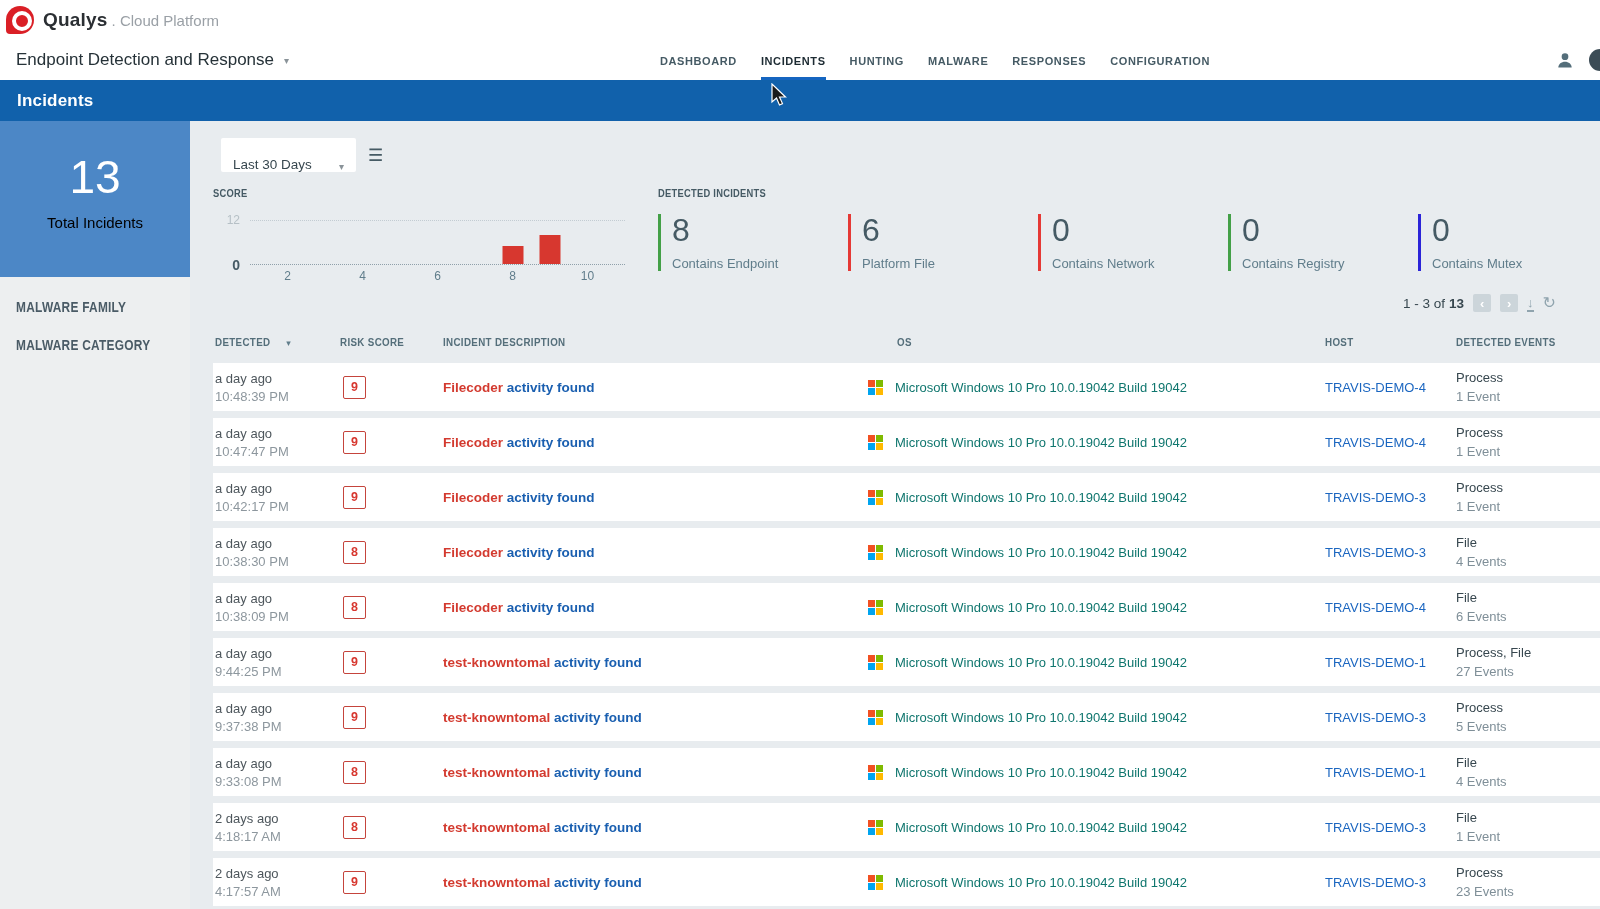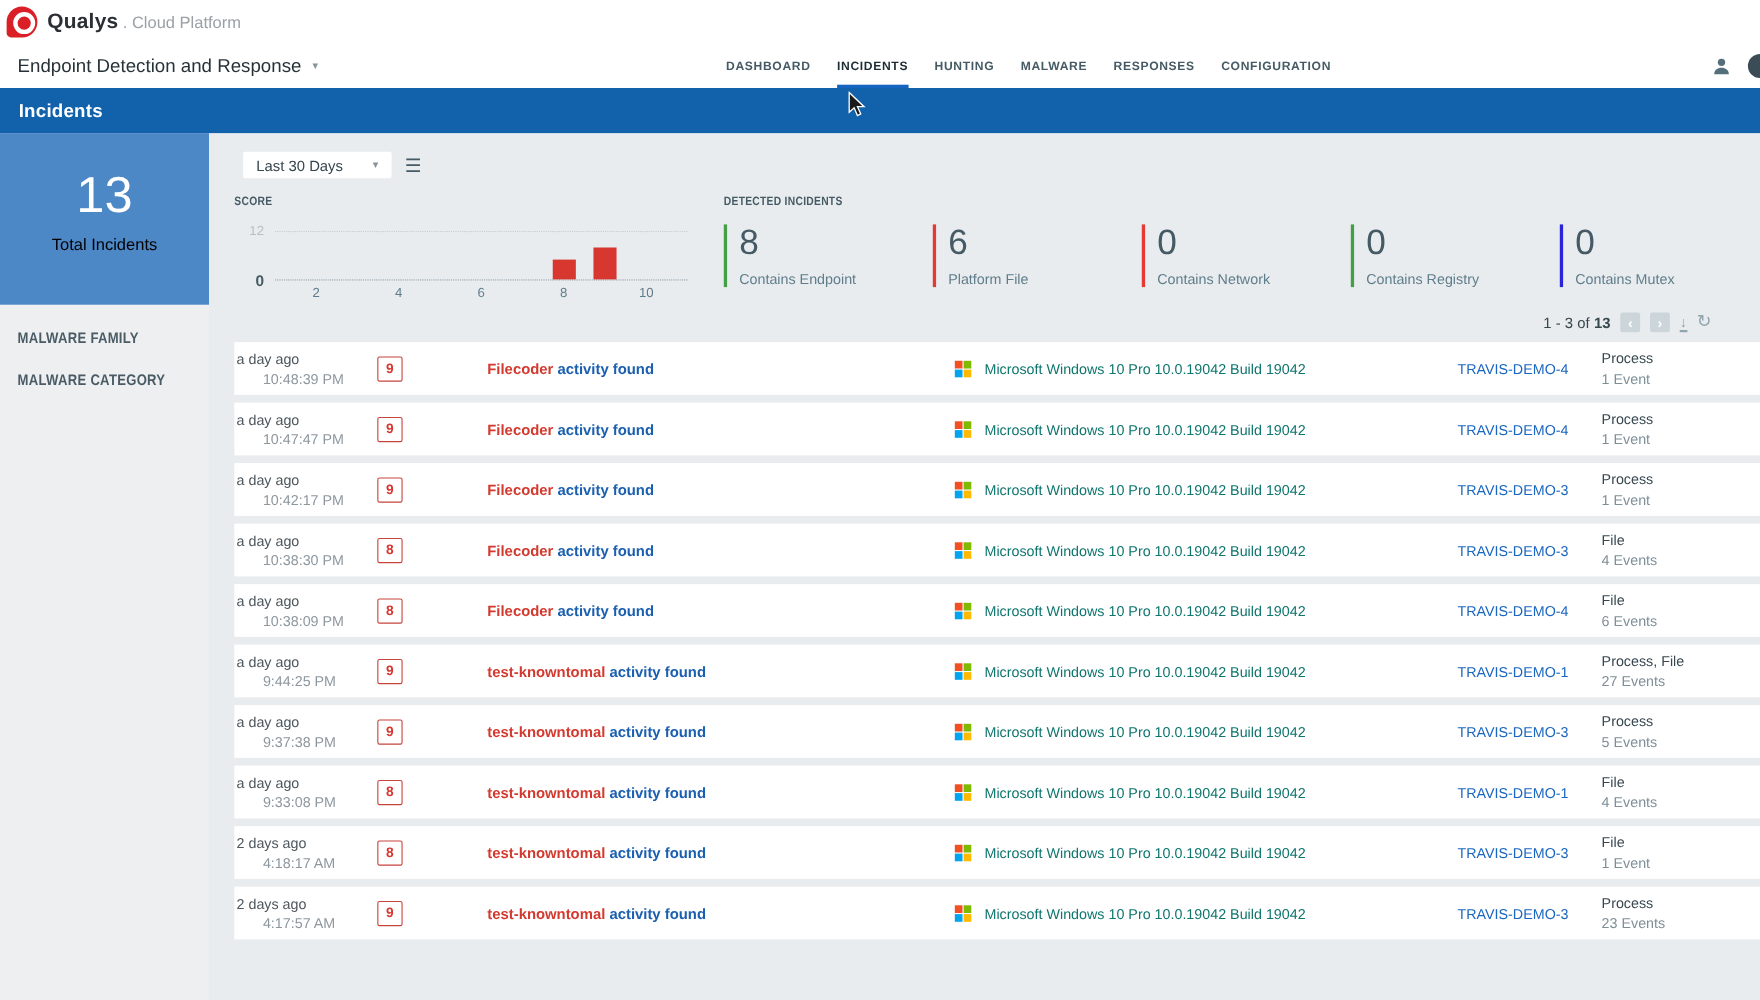--- a/index.html
+++ b/index.html
@@ -37,21 +37,21 @@
   .side-title { margin-top:22px; margin-bottom:7px; font-size:14px; color:#4a5b66;text-decoration:underline; }
 
   .main { flex:1; padding-left:23px; position:relative; overflow:hidden; }
 
   
   .toolbar { margin-top:17px; display:flex; align-items:center; }
   .searchbox { width:1200px; height:34px; background:#fff; border-radius:2px; display:flex; align-items:center; padding:0 12px; }
   .searchbox input { flex:1; border:none; outline:none; font-size:14px; color:#555; background:transparent; margin-left:10px; font-family:"Liberation Sans",sans-serif; }
   .searchbox input::placeholder { color:#9fa6ad; }
   .help-circle { width:18px; height:18px; border-radius:50%; background:#b6c0c6; color:#fff; font-size:12px; font-weight:700; display:flex; align-items:center; justify-content:center; flex:0 0 auto; }
-  .daterange { margin-left:8px; width:135px; height:24px; background:#fff; border-radius:2px; display:flex; align-items:center; justify-content:space-between; padding:0 12px; font-size:13.5px; color:#37474f; cursor:pointer; }
+  .daterange { margin-left:8px; width:135px; height:34px; background:#fff; border-radius:2px; display:flex; align-items:flex-end; justify-content:space-between; padding:0 12px; font-size:13.5px; color:#37474f; cursor:pointer; }
   .menu-icon { margin-left:12px; color:#455a64; font-size:17px; line-height:1; }
 
   
   .charts-row { margin-top:15px; display:flex; }
   .sec-title { font-size:11px; color:#455a64; }
   .chart-block { width:412px; flex:0 0 auto; }
   .plot-wrap { margin-top:21px; display:flex; }
   .ygutter { width:37px; position:relative; flex:0 0 auto; }
   .ytick-top { position:absolute; top:-7px; right:10px; font-size:12px; color:#b6c0c6; }
   .ytick-bottom { position:absolute; bottom:-8px; right:10px; font-size:14px; font-weight:700; color:#455a64; }
@@ -80,21 +80,21 @@
   .th .cond { letter-spacing:.4px; }
   .th.c1 { padding-left:2px; }
   .th.c4 { padding-left:29px; }
   .th.c5 { padding-left:15px; }
   .th.c6 { padding-left:11px; }
   .sort-caret { font-size:9px; color:#607d8b; margin-left:6px; }
   .rows { margin-top:8px; }
   .trow { background:#fff; height:48px; margin-bottom:7px; align-items:center; }
   .trow .c1 { padding-left:2px; }
   .rel-time { font-size:13px; color:#4d565c; }
-  .abs-time { font-size:13px; color:#8d979e; margin-top:3px;margin-left:24px; }
+  .abs-time { font-size:13px; color:#8d979e; margin-top:3px; }
   .badge { margin-left:3px; width:23px; height:23px; border:1px solid #c5443c; border-radius:2px; color:#d7372f; font-size:12.5px; font-weight:700; display:flex; align-items:center; justify-content:center; }
   .desc { font-size:13.5px; font-weight:700; cursor:pointer; }
   .desc .subj { color:#d33a2f; }
   .desc .act { color:#1a5fb0; }
   .oscell { display:flex; align-items:center; gap:12px; font-size:13px; color:#0f766e; }
   .winicon { width:15px; height:15px; display:grid; grid-template-columns:7px 7px; grid-template-rows:7px 7px; gap:1px; flex:0 0 auto; }
   .winicon i { display:block; }
   .winicon i:nth-child(1){ background:#f25022; }
   .winicon i:nth-child(2){ background:#7fba00; }
   .winicon i:nth-child(3){ background:#00a4ef; }
@@ -236,20 +236,28 @@
     <div class="pager">
       <span class="pager-text">
         <span>1 - 3 of</span><b>13</b>
       </span>
       <div class="pgbtn">‹</div>
       <div class="pgbtn">›</div>
       <span class="tool-ic"><span class="dl-ic">↓</span></span>
       <span class="tool-ic">↻</span>
     </div>
 
+    <div class="tgrid thead">
+      <div class="th c1"><span class="cond">DETECTED</span><span class="sort-caret">▾</span></div>
+      <div class="th c2"><span class="cond">RISK SCORE</span></div>
+      <div class="th c3"><span class="cond">INCIDENT DESCRIPTION</span></div>
+      <div class="th c4"><span class="cond">OS</span></div>
+      <div class="th c5"><span class="cond">HOST</span></div>
+      <div class="th c6"><span class="cond">DETECTED EVENTS</span></div>
+    </div>
 
     <div class="rows">
 
         <div class="tgrid trow">
           <div class="c1">
             <div class="rel-time">a day ago</div>
             <div class="abs-time">10:48:39 PM</div>
           </div>
           <div>
             <div class="badge">9</div>

